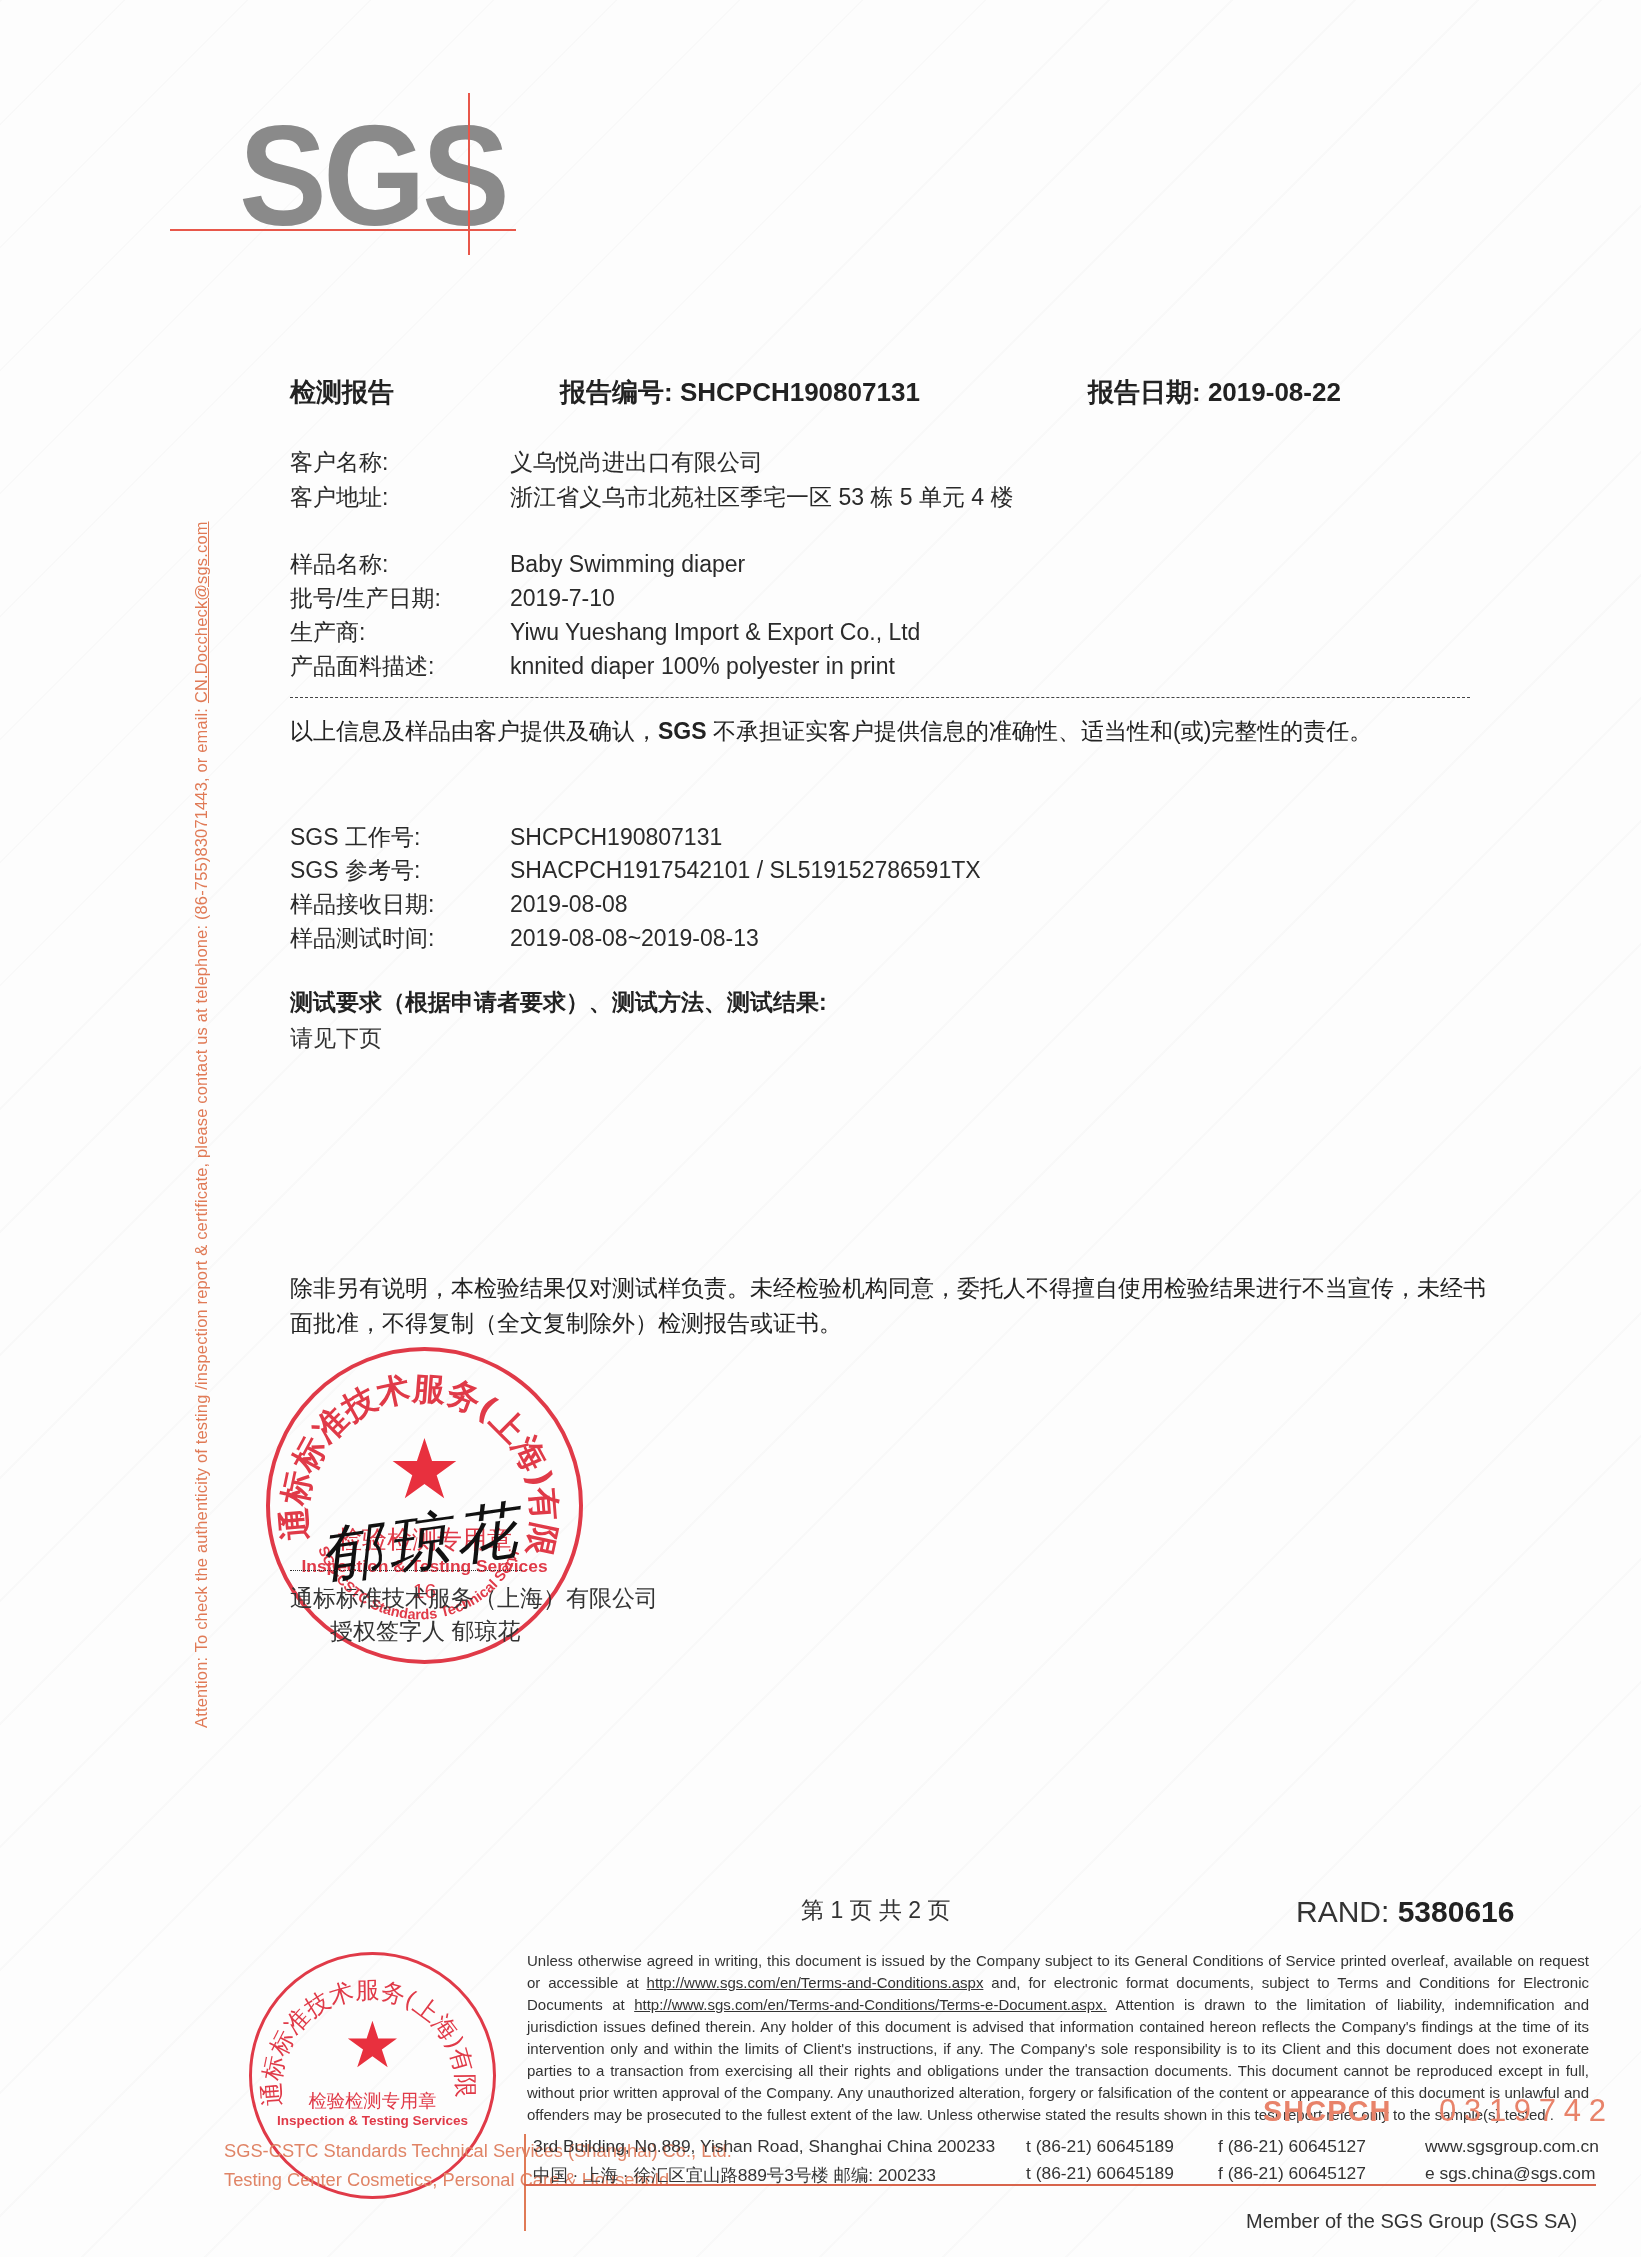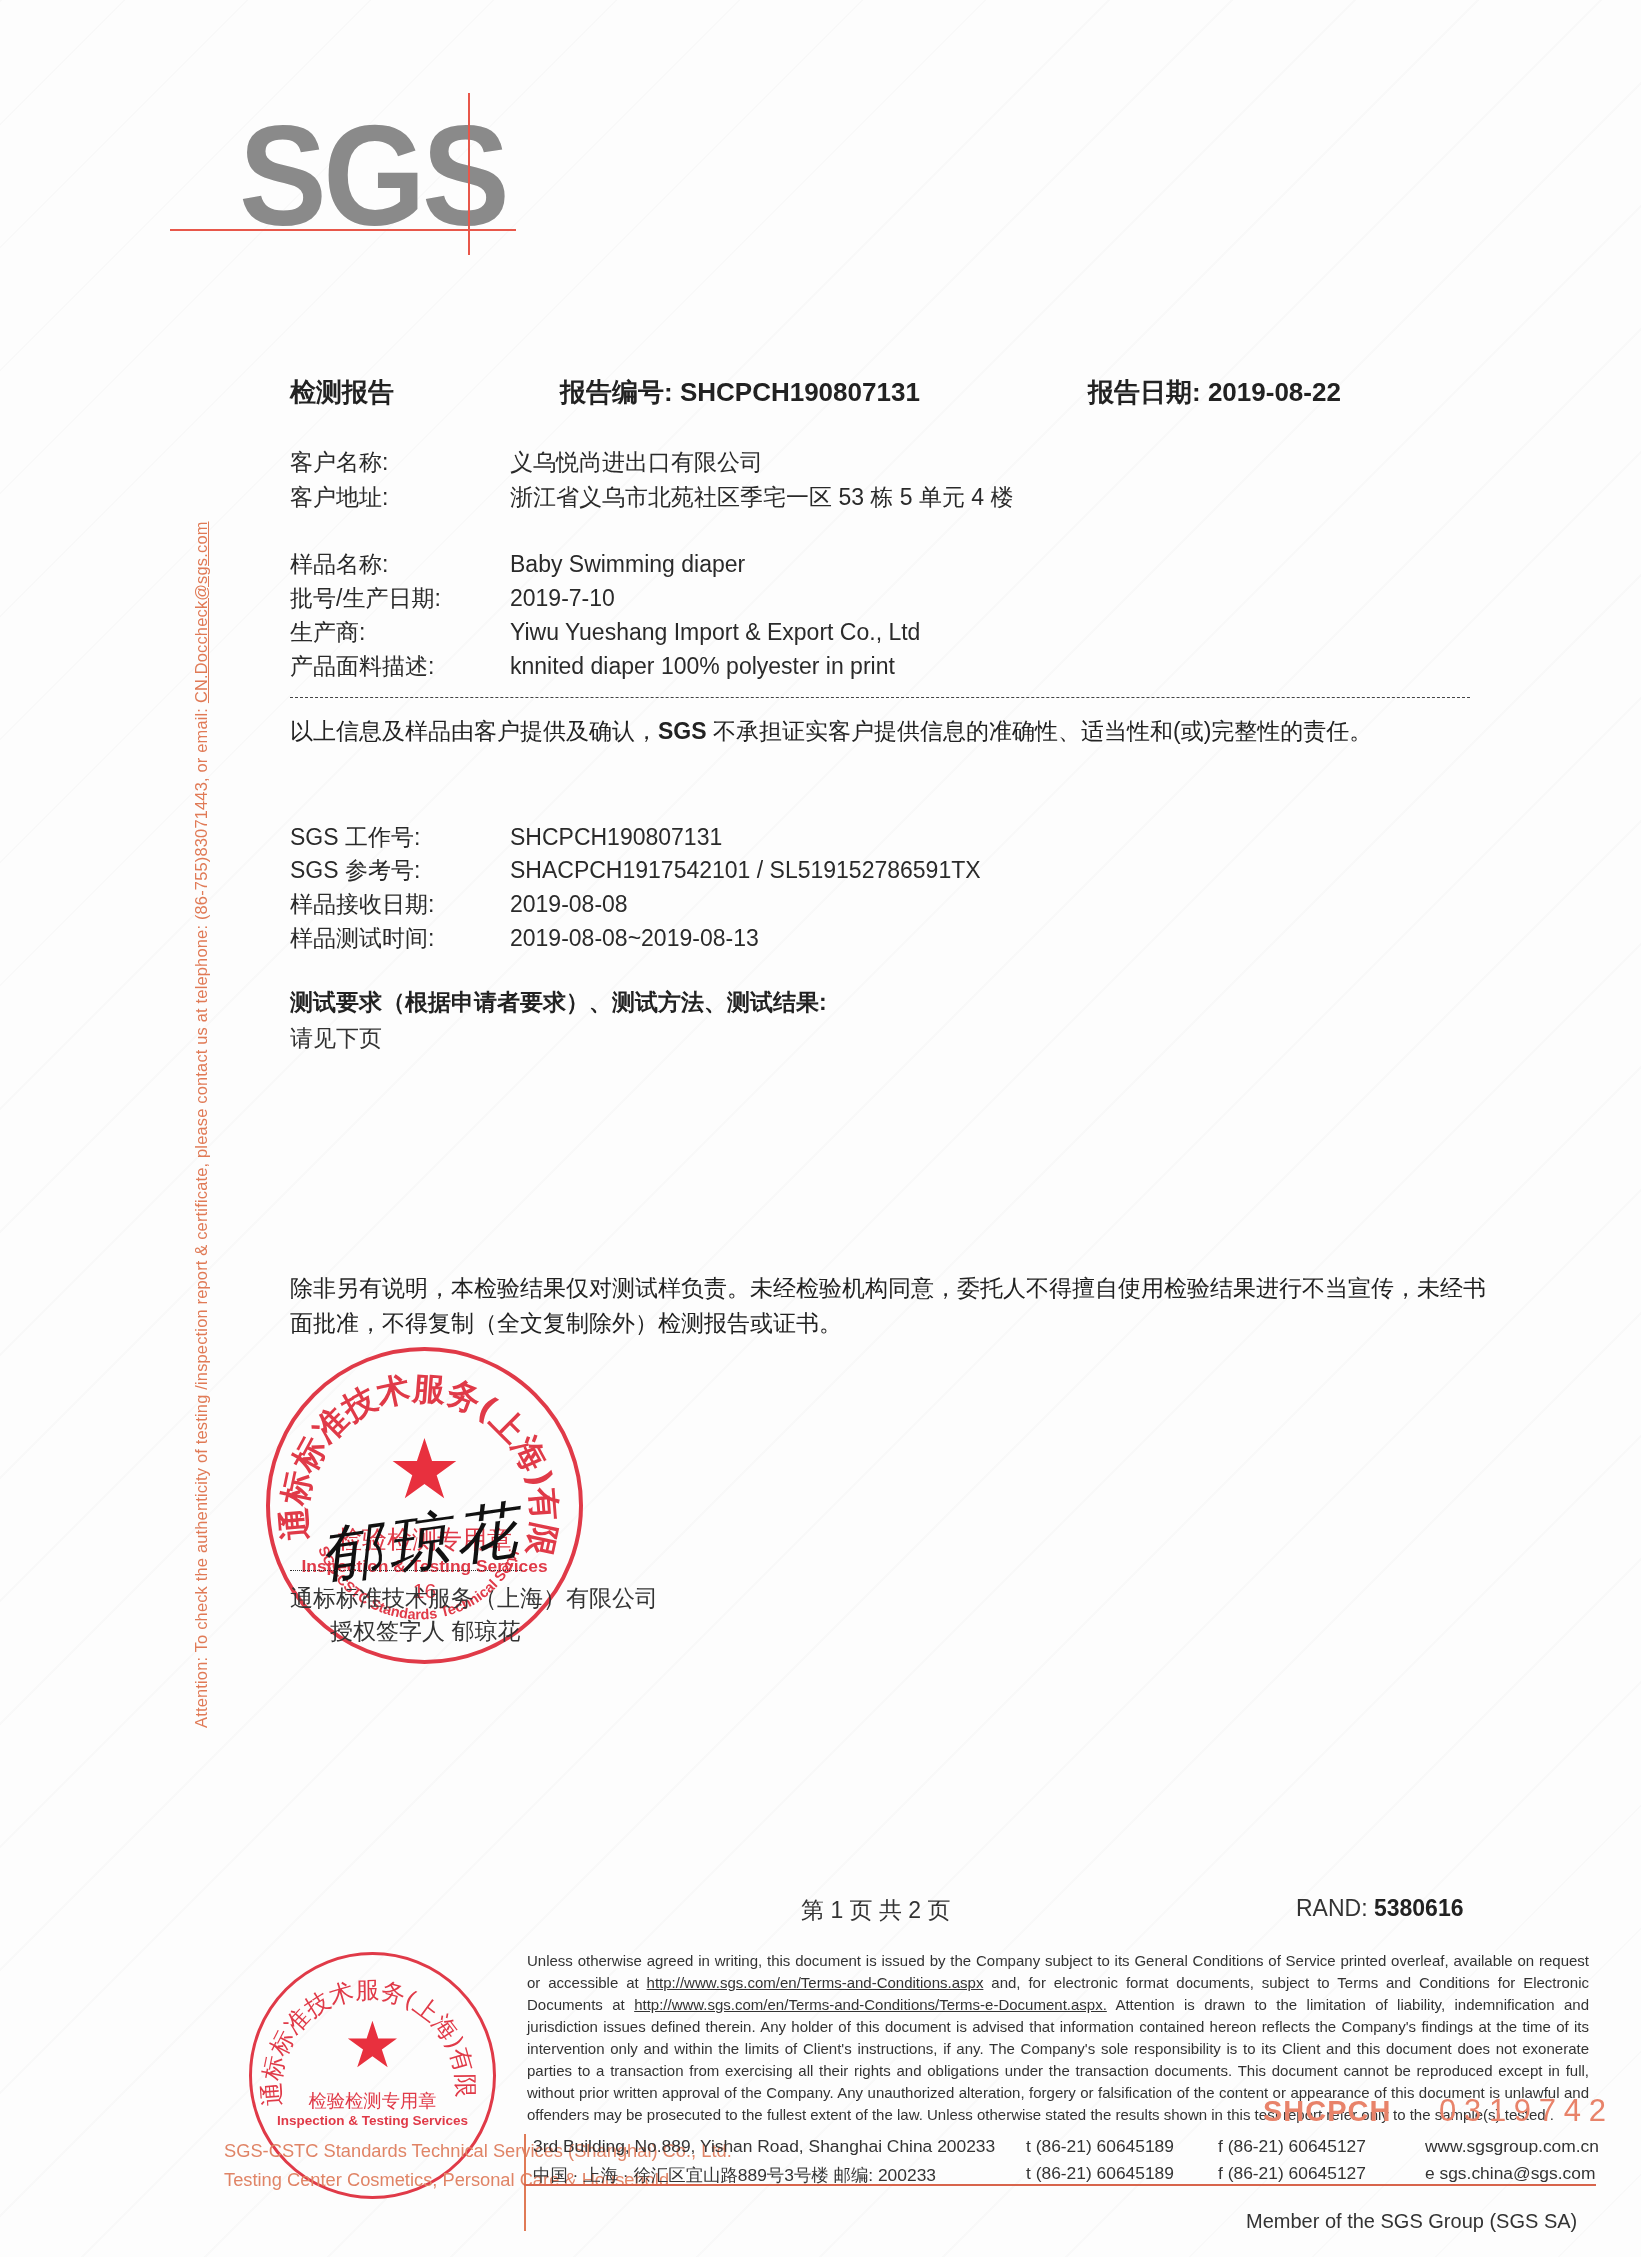--- a/index.html
+++ b/index.html
@@ -67,21 +67,21 @@
     .sign-co { left: 290px; top: 1583px; font-size: 23px; color: #333; }
     .sign-person { left: 290px; top: 1616px; font-size: 23px; color: #333; margin-left: 40px; }
     .sign-dots { left: 290px; top: 1570px; width: 232px; border-top: 1.9px dotted #333; }
     .signature {
       left: 319px; top: 1501px; font-size: 62px; color: #111; font-family: "DejaVu Serif", serif;
       font-style: italic; transform: rotate(-8deg); letter-spacing: 5.8px;
     }
 
     
     .page-info { left: 801px; top: 1895px; font-size: 23px; color: #333; }
-    .rand { left: 1296px; top: 1895px; font-size: 23px; color: #333; }
+    .rand { left: 1296px; top: 1895px; font-size: 30px; color: #333; }
     .rand b { font-weight: bold; color: #222; }
 
     .terms {
       left: 527px; top: 1950px; width: 1062px; font-size: 15px; line-height: 22px;
       color: #333; text-align: justify;
     }
     .terms a { color: #333; text-decoration: underline; }
 
     .shcpch { left: 1263px; top: 2095px; font-size: 29px; font-weight: bold; color: #e8836a; letter-spacing: 1px; }
     .serial { left: 1439px; top: 2093px; font-size: 31px; color: #e8836a; letter-spacing: 7.7px; }

